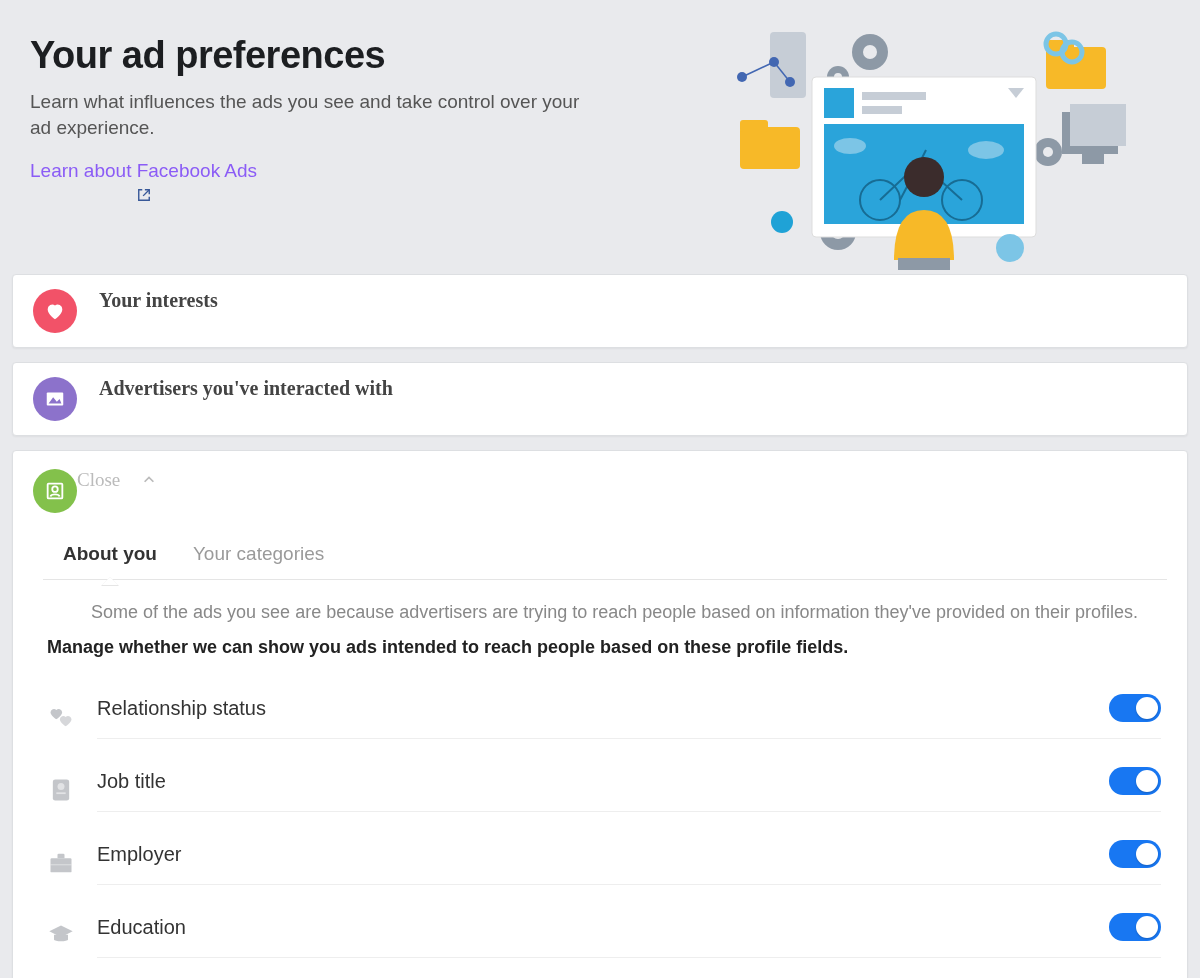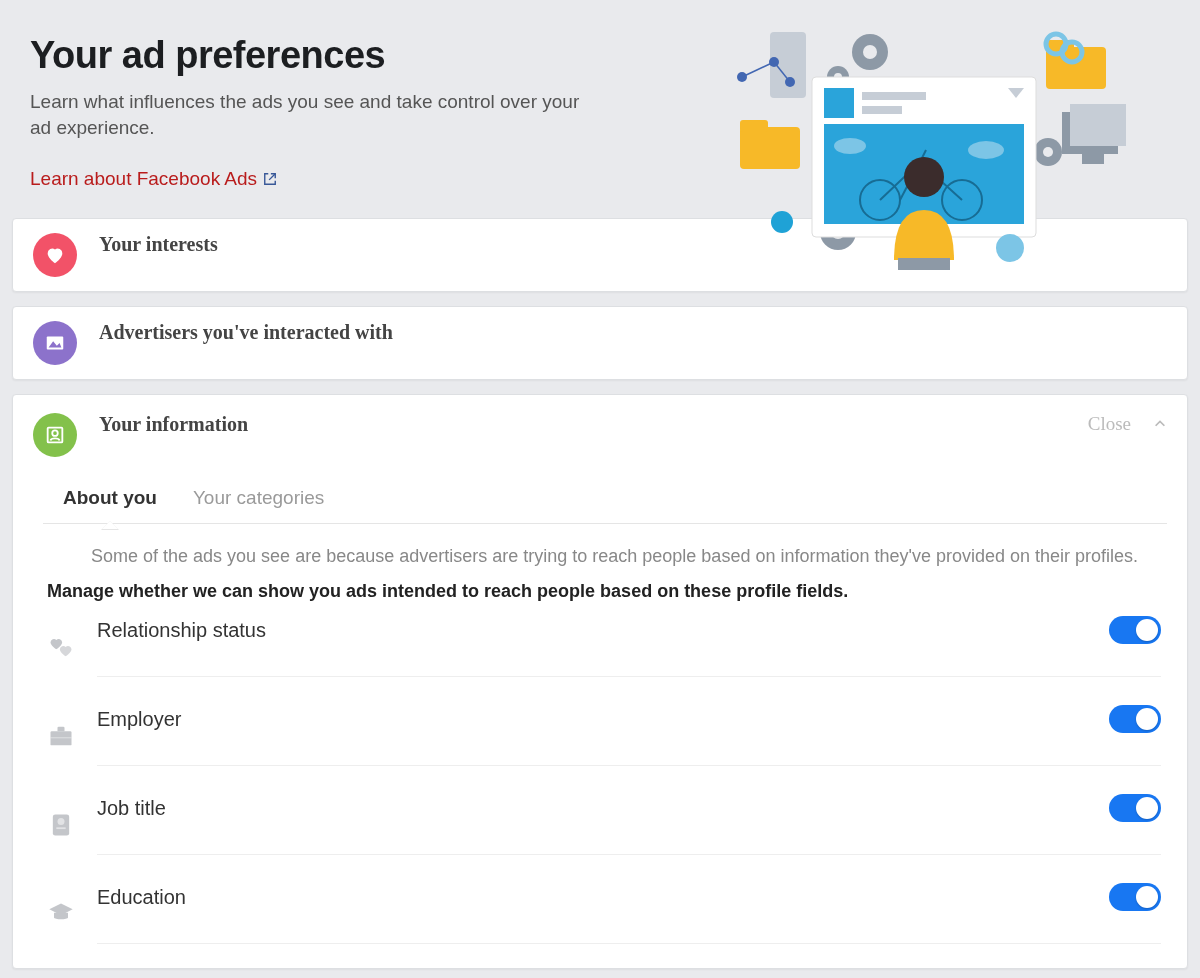--- a/index.html
+++ b/index.html
@@ -10,43 +10,44 @@
     height: 978px;
     color: #1c1e21;
     overflow: hidden;
   }
   .page { padding: 0; }
   .hero {
     display: flex;
     align-items: flex-start;
     padding: 34px 30px 16px 30px;
     position: relative;
-    height: 218px;
+    height: 274px;
   }
   .hero-text { flex: 1; max-width: 560px; }
   .hero-title {
     font-size: 38px;
     font-weight: 700;
     color: #1c1e21;
     margin-bottom: 12px;
     letter-spacing: -0.5px;
   }
   .hero-sub {
     font-size: 19px;
     line-height: 1.35;
     color: #555;
-    margin-bottom: 28px;
+    margin-bottom: 20px;
   }
   .hero-link {
     font-size: 19px;
-    color: #b91c1c;
+    color: #8b5cf6;
     text-decoration: none;
     display: inline-flex;
     align-items: center;
     gap: 6px;
+    flex-direction: column;
   }
   .ext-icon { width: 14px; height: 14px; }
   .hero-illus {
     position: absolute;
     right: 40px;
     top: 22px;
     width: 430px;
     height: 250px;
   }
 
@@ -128,38 +129,38 @@
     position:absolute;
     bottom:-7px;left:50%;transform:translateX(-50%);
     width:0;height:0;
     border-left:9px solid transparent;
     border-right:9px solid transparent;
     border-bottom:9px solid #e5e5e5;
   }
 
   .tab-body { padding: 22px 26px 10px 34px; }
   .desc1 { font-size: 18px; color: #888; margin-bottom: 14px; margin-left: 44px; }
-  .desc2 { font-size: 18px; color: #222; font-weight: 600; }
+  .desc2 { font-size: 18px; color: #222; font-weight: 600; margin-bottom: 22px; }
 
   .field-row {
     display: flex;
     align-items: center;
     padding: 14px 0;
   }
   .field-row + .field-row { }
   .field-row .ficon {
     width: 28px; height: 28px;
     flex-shrink: 0;
     color: #c4c6ca;
     margin-right: 22px;
   }
   .field-content {
     flex: 1;
     border-bottom: 1px solid #eee;
-    padding-bottom: 32px;
+    padding-bottom: 16px;
     display: flex;
     align-items: center;
   }
   .field-label { font-size: 20px; color: #333; flex: 1; }
 
   .toggle {
     width: 52px; height: 28px;
     background: #1877f2;
     border-radius: 14px;
     position: relative;
@@ -283,21 +284,20 @@
 
   <div class="card expanded">
     <div class="card-header">
       <div class="icon-circle ic-green">
         <svg width="22" height="22" viewBox="0 0 24 24" fill="none" stroke="#fff" stroke-width="2">
             <rect x="4" y="4" width="16" height="16" rx="1"></rect>
             <circle cx="12" cy="10" r="3"></circle>
             <path d="M7 18c1-3 9-3 10 0"></path>
           </svg>
       </div>
-      <div class="card-title">Your information</div>
       <div class="close-ctrl">
         <span>Close</span>
         <svg class="chev-up" viewBox="0 0 16 16" fill="none" stroke="#bbb" stroke-width="2">
             <path d="M3 10l5-5 5 5"></path>
           </svg>
       </div>
     </div>
 
     <div class="tabs">
       <div class="tab active">About you</div>
@@ -308,50 +308,50 @@
       <p class="desc1">Some of the ads you see are because advertisers are trying to reach people based on information they've provided on their profiles.</p>
       <p class="desc2">Manage whether we can show you ads intended to reach people based on these profile fields.</p>
 
       <div class="field-row">
         <svg class="ficon" viewBox="0 0 24 24" fill="#c4c6ca">
             <path d="M8 14s-5-3-5-6a3 3 0 0 1 5-2 3 3 0 0 1 5 2c0 3-5 6-5 6z"></path>
             <path d="M16 20s-5-3-5-6a3 3 0 0 1 5-2 3 3 0 0 1 5 2c0 3-5 6-5 6z" opacity="0.7"></path>
           </svg>
         <div class="field-content">
           <div class="field-label">Relationship status</div>
+          <div class="toggle"></div>
+        </div>
+      </div>
+
+      <div class="field-row">
+        <svg class="ficon" viewBox="0 0 24 24" fill="#c4c6ca">
+            <rect x="5" y="3" width="14" height="18" rx="2"></rect>
+            <circle cx="12" cy="9" r="3" fill="#fff" opacity="0.5"></circle>
+            <rect x="8" y="14" width="8" height="1.5" fill="#fff" opacity="0.5"></rect>
+          </svg>
+        <div class="field-content">
+          <div class="field-label">Job title</div>
           <div class="toggle"></div>
         </div>
       </div>
 
       <div class="field-row">
         <svg class="ficon" viewBox="0 0 24 24" fill="#c4c6ca">
             <rect x="3" y="8" width="18" height="12" rx="1"></rect>
             <rect x="9" y="4" width="6" height="4" rx="1"></rect>
             <rect x="3" y="13" width="18" height="1" fill="#fff" opacity="0.4"></rect>
           </svg>
         <div class="field-content">
           <div class="field-label">Employer</div>
           <div class="toggle"></div>
         </div>
       </div>
 
       <div class="field-row">
         <svg class="ficon" viewBox="0 0 24 24" fill="#c4c6ca">
-            <rect x="5" y="3" width="14" height="18" rx="2"></rect>
-            <circle cx="12" cy="9" r="3" fill="#fff" opacity="0.5"></circle>
-            <rect x="8" y="14" width="8" height="1.5" fill="#fff" opacity="0.5"></rect>
-          </svg>
-        <div class="field-content">
-          <div class="field-label">Job title</div>
-          <div class="toggle"></div>
-        </div>
-      </div>
-
-      <div class="field-row">
-        <svg class="ficon" viewBox="0 0 24 24" fill="#c4c6ca">
             <path d="M12 3L2 8l10 5 10-5-10-5z"></path>
             <path d="M6 11v4c0 2 12 2 12 0v-4"></path>
           </svg>
         <div class="field-content" style="border-bottom:1px solid #eee;">
           <div class="field-label">Education</div>
           <div class="toggle"></div>
         </div>
       </div>
     </div>
 

